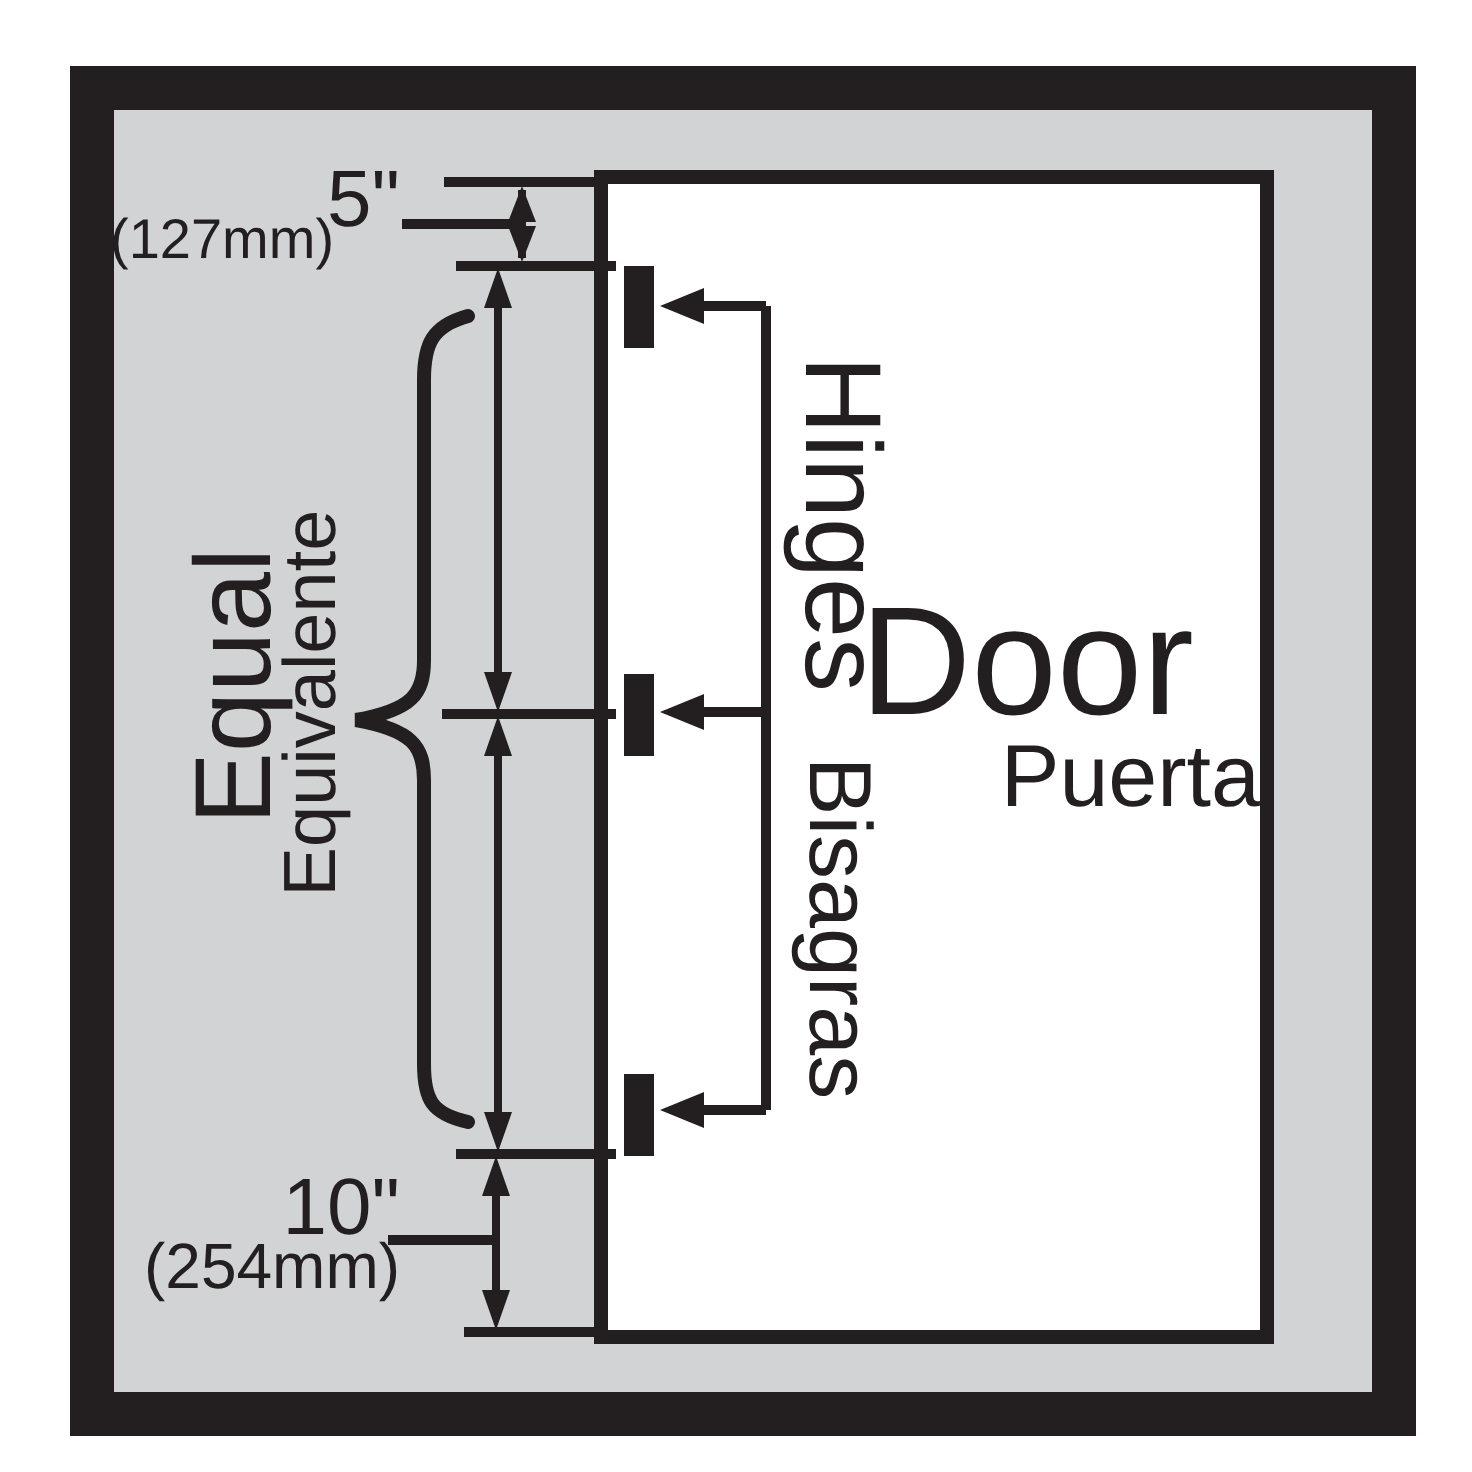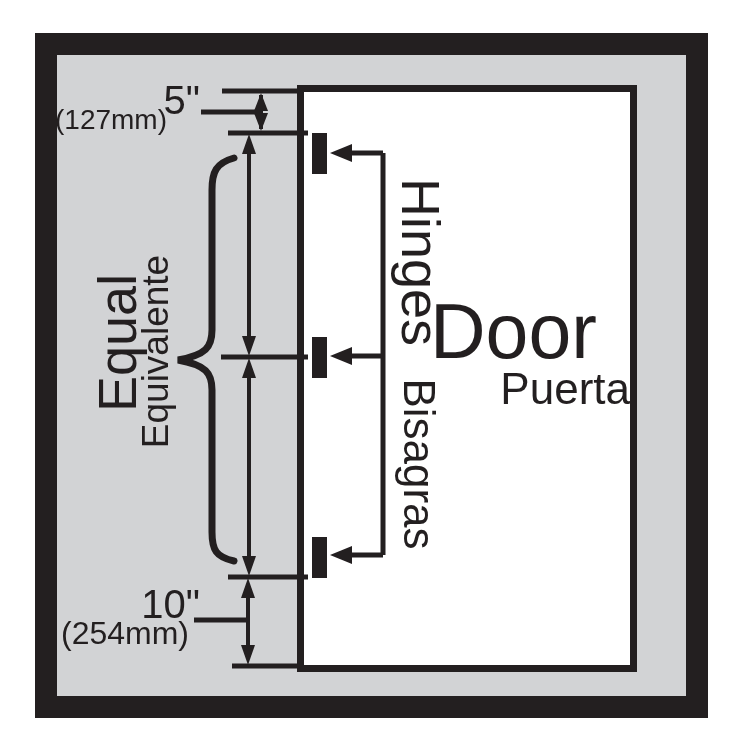--- a/index.html
+++ b/index.html
@@ -20,21 +20,21 @@
     position:absolute;left:312px;width:15px;height:41px;background:#231f20;
   }
   .hinge.h1{top:133px}
   .hinge.h2{top:337px}
   .hinge.h3{top:537px}
   svg.linework{position:absolute;left:0;top:0;width:736px;height:736px;}
   .lbl{position:absolute;line-height:1;white-space:nowrap;color:#231f20;}
   .t-5in   {left:100px;top:80px;width:100px;font-size:40px;text-align:right;}
   .t-127   {left:55px;top:106px;width:145px;font-size:28px;text-align:left;}
   .t-10in  {left:100px;top:584px;width:100px;font-size:40px;text-align:right;}
-  .t-254   {left:44px;top:617px;width:145px;font-size:32px;text-align:right;}
+  .t-254   {left:55px;top:617px;width:145px;font-size:32px;text-align:right;}
   .t-door  {left:430px;top:293px;width:200px;font-size:77px;text-align:left;}
   .t-puerta{left:430px;top:367px;width:200px;font-size:44px;text-align:right;}
   .t-equal {left:-8px;top:316px;width:250px;font-size:54px;text-align:center;transform:rotate(-90deg);}
   .t-equiv {left:30px;top:333px;width:250px;font-size:37px;text-align:center;transform:rotate(-90deg);}
   .t-hinges{left:296px;top:235px;width:250px;font-size:54px;text-align:center;transform:rotate(90deg);}
   .t-bisagr{left:294px;top:442px;width:250px;font-size:44px;text-align:center;transform:rotate(90deg);}
 </style>
 </head>
 <body>
 

